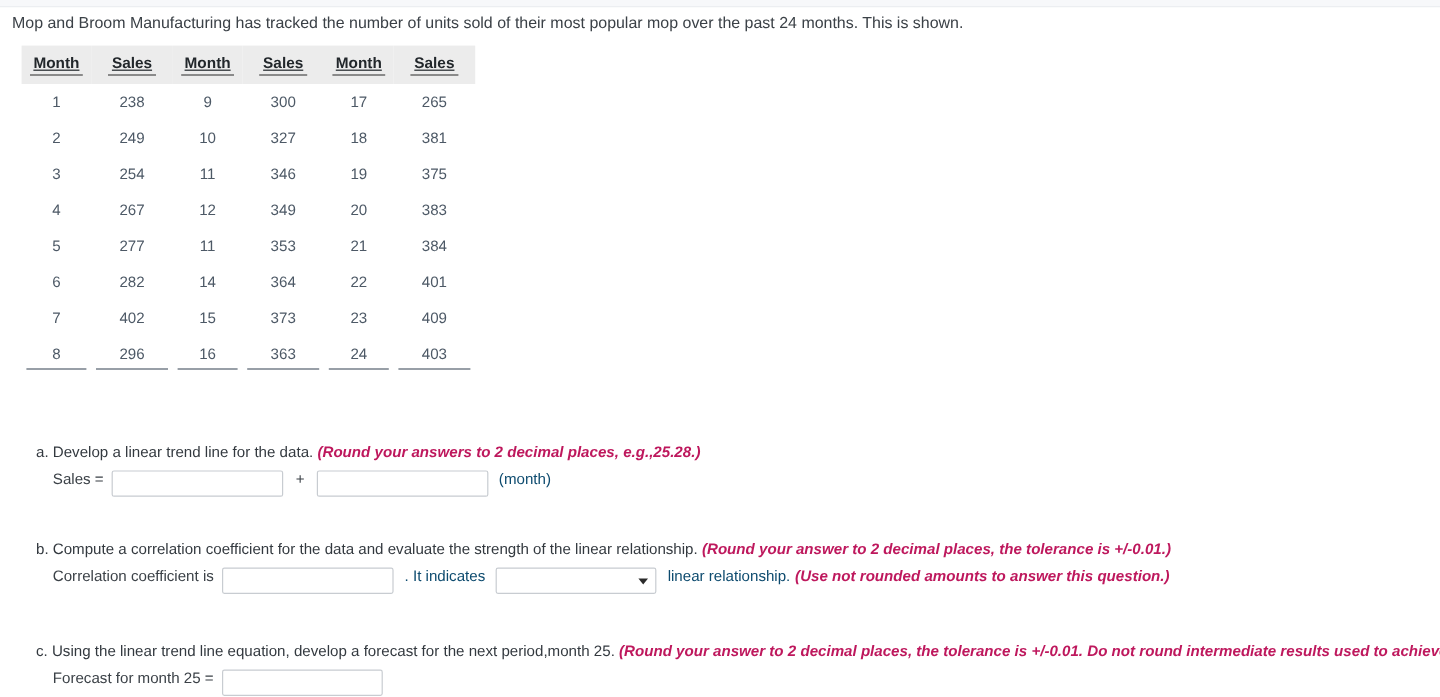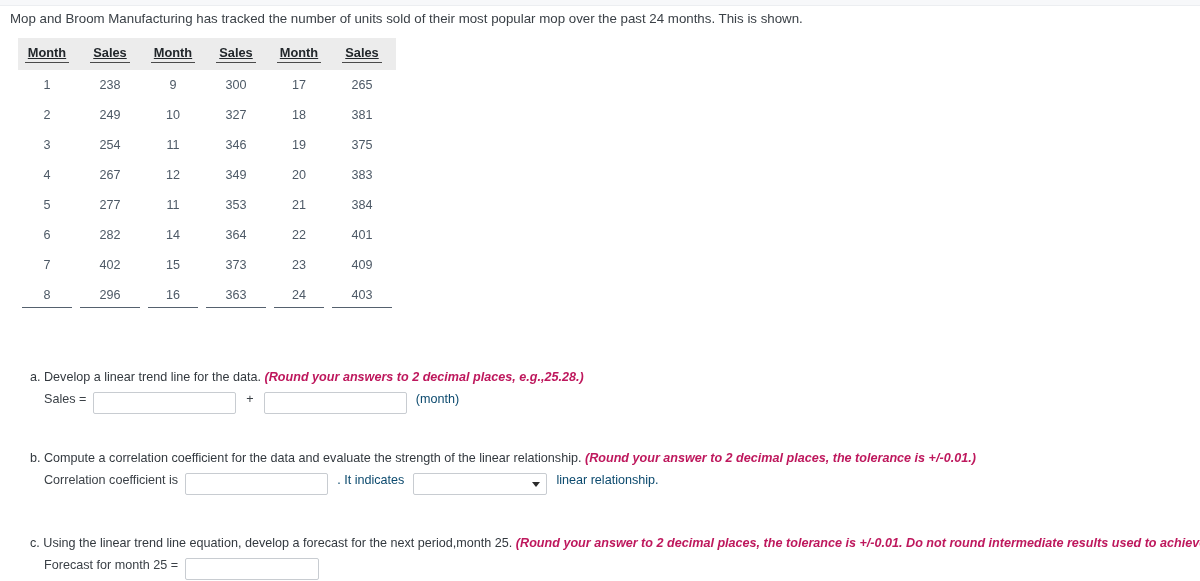--- a/index.html
+++ b/index.html
@@ -291,20 +291,21 @@
     </div>
     <div class="answer-row" style="margin-left:14px;">
       <span class="lbl">Correlation coefficient is</span>
       <input class="box" style="width: 143px; margin-left: 7px;" type="text" value="">
       <span class="trailing">. It indicates</span>
       <span class="dd-wrap" style="margin-left:9px;">
         <select class="dd" id="relationship-select"><option value=""></option></select>
         <span class="dd-arrow"></span>
       </span>
       <span class="trailing">linear relationship.</span>
+      <span class="note" style="margin-left:4px;">(Use not rounded amounts to answer this question.)</span>
     </div>
   </div>
 
   <div class="qblock" style="left:30px; top:535px;">
     <div class="qtext">
       <span>c. Using the linear trend line equation, develop a forecast for the next period,month 25.</span>
       <span class="note">(Round your answer to 2 decimal places, the tolerance is +/-0.01. Do not round intermediate results used to achieve this answer.)</span>
     </div>
     <div class="answer-row" style="margin-left:14px;">
       <span class="lbl">Forecast for month 25 =</span>

